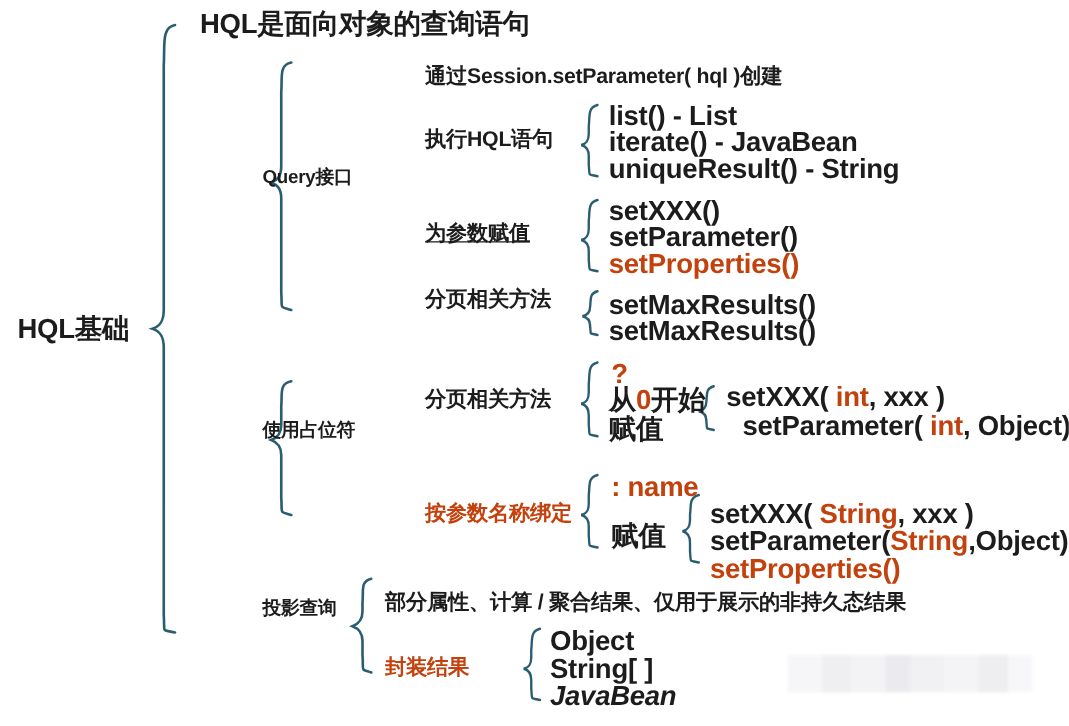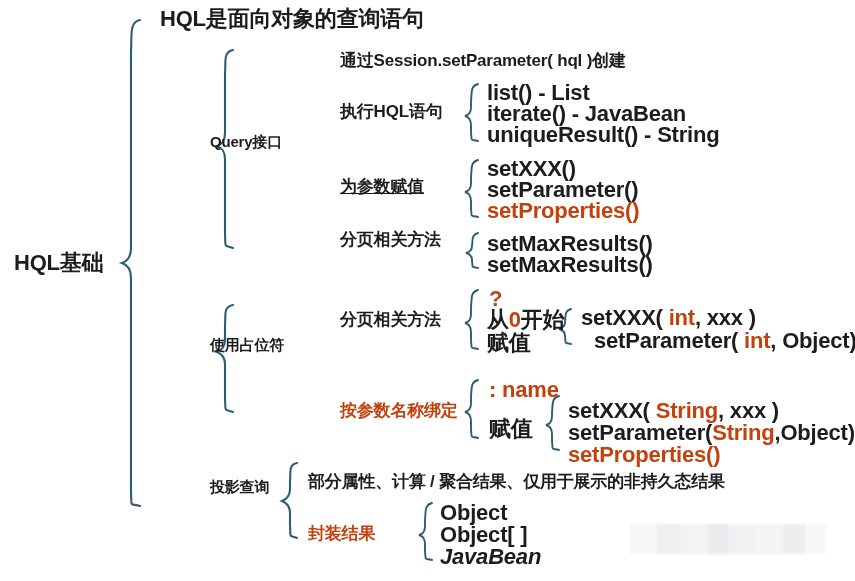--- a/index.html
+++ b/index.html
@@ -196,19 +196,19 @@
 <div class="node n-l2" style="left:308px;top:473px;">
   <span>部分属性、计算 / 聚合结果、仅用于展示的非持久态结果</span>
 </div>
 <div class="node n-l2 red" style="left:308px;top:525px;">
   <span>封装结果</span>
 </div>
 <div class="node n-l3" style="left:440px;top:502px;">
   <span>Object</span>
 </div>
 <div class="node n-l3" style="left:440px;top:524px;">
-  <span>Object[ ]</span>
+  <span>String[ ]</span>
 </div>
 <div class="node n-l3" style="left:440px;top:546px;font-style:italic;">
   <span>JavaBean</span>
 </div>
 
 <div class="watermark"></div>
 
 </body></html>

